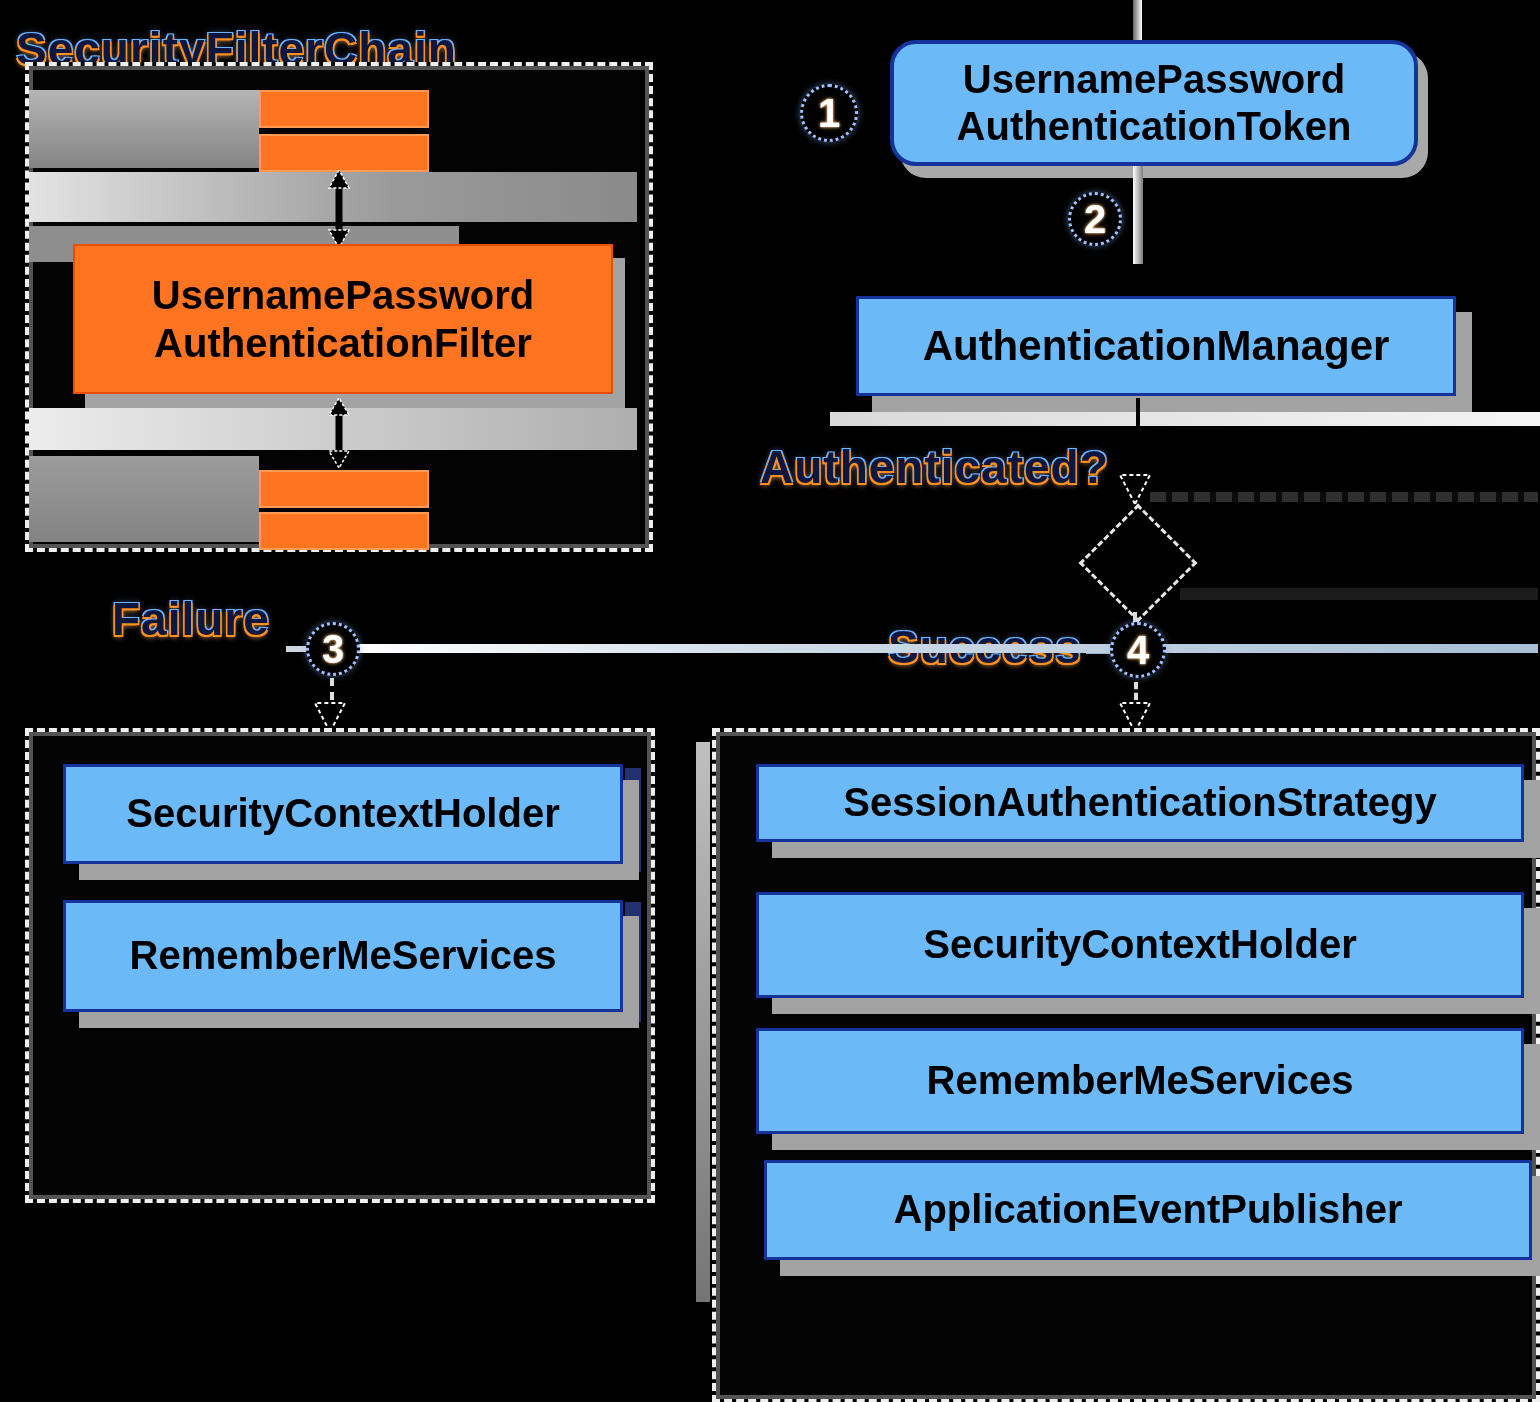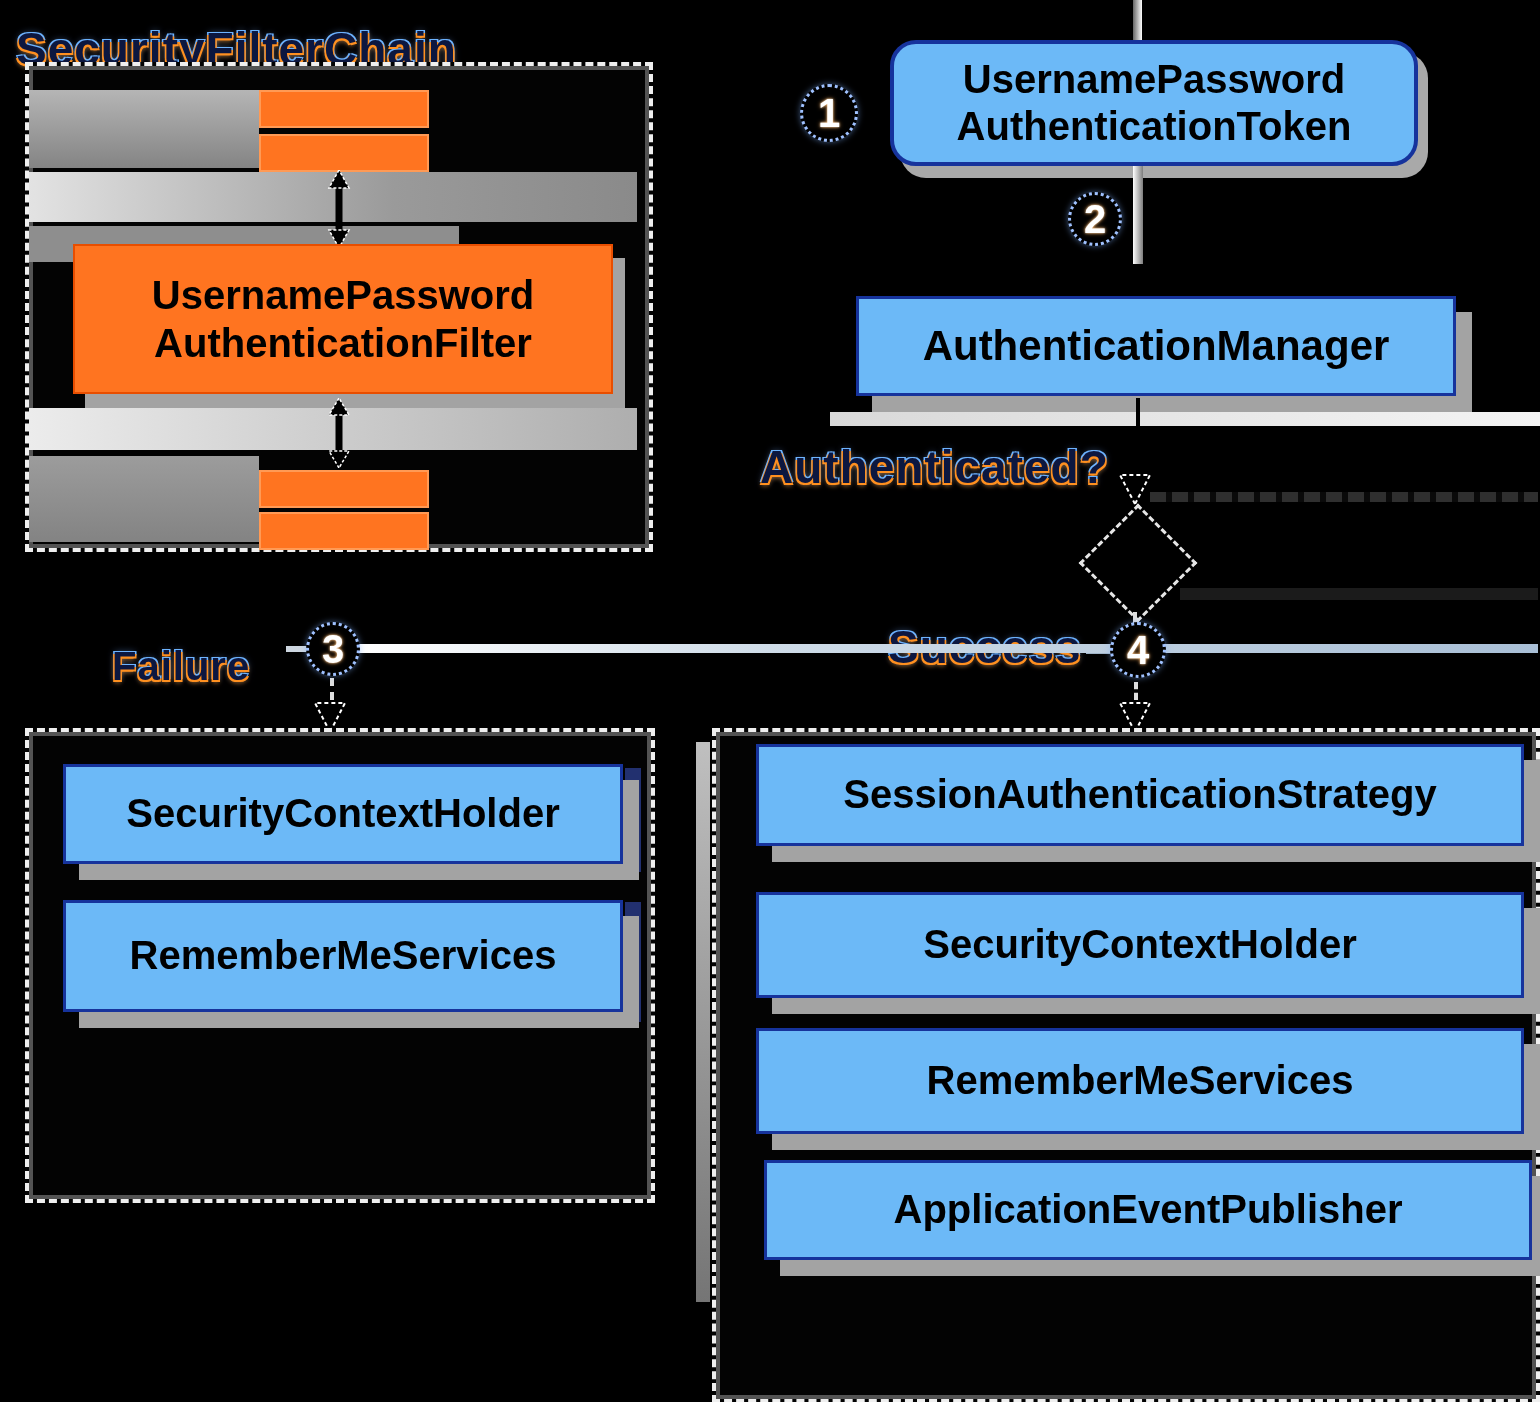--- a/index.html
+++ b/index.html
@@ -124,21 +124,21 @@
   </svg>
 
   <div class="abs" style="left:1096px;top:521px;width:78px;height:78px;background:#000;border:3px dashed #e6e6e6;transform:rotate(45deg);"></div>
 
   <div class="abs dashstub" style="left:1133px;top:612px;height:14px;"></div>
 
   <div class="abs hline" style="left:356px;top:644px;width:1182px;height:9px;background:linear-gradient(to right,#ffffff,#cfdce8 35%,#a9bfd6);"></div>
   <div class="abs" style="left:286px;top:646px;width:24px;height:6px;background:#cdd6e0;"></div>
   <div class="abs" style="left:1086px;top:648px;width:26px;height:6px;background:#9fb4c8;"></div>
 
-  <div class="abs glow-label" style="left:112px;top:644px;font-size:40px;">Failure</div>
+  <div class="abs glow-label" style="left:112px;top:592px;font-size:46px;">Failure</div>
   <div class="abs stepcircle" style="left:306px;top:622px;width:54px;height:54px;">3</div>
 
   <div class="abs glow-label" style="left:888px;top:620px;font-size:46px;">Success</div>
   <div class="abs stepcircle" style="left:1110px;top:622px;width:56px;height:56px;">4</div>
 
   <div class="abs dashstub" style="left:330px;top:678px;height:22px;"></div>
   <svg class="abs" style="left:312px;top:700px;" width="36" height="34" viewBox="0 0 36 34">
     <polygon points="18,32 3,3 33,3" fill="#000" stroke="#fff" stroke-width="2" stroke-dasharray="4 3"></polygon>
   </svg>
 
@@ -151,19 +151,19 @@
 
   <div class="abs dashed-box" style="left:25px;top:728px;width:622px;height:467px;">
     <div class="abs" style="left:596px;top:36px;width:16px;height:104px;background:#22306f;"></div>
     <div class="abs" style="left:596px;top:170px;width:16px;height:120px;background:#22306f;"></div>
 
     <div class="abs bluebox" style="left:34px;top:32px;width:560px;height:100px;">SecurityContextHolder</div>
     <div class="abs bluebox" style="left:34px;top:168px;width:560px;height:112px;">RememberMeServices</div>
   </div>
 
   <div class="abs dashed-box" style="left:712px;top:728px;width:820px;height:667px;">
-    <div class="abs bluebox" style="left:40px;top:12px;width:768px;height:102px;text-align:center;">SessionAuthenticationStrategy</div>
+    <div class="abs bluebox" style="left:40px;top:32px;width:768px;height:78px;text-align:center;">SessionAuthenticationStrategy</div>
     <div class="abs bluebox" style="left:40px;top:160px;width:768px;height:106px;">SecurityContextHolder</div>
     <div class="abs bluebox" style="left:40px;top:296px;width:768px;height:106px;">RememberMeServices</div>
     <div class="abs bluebox" style="left:40px;top:428px;width:768px;height:100px;margin-left:8px;">ApplicationEventPublisher</div>
   </div>
 
 </div>
 
 </body></html>

